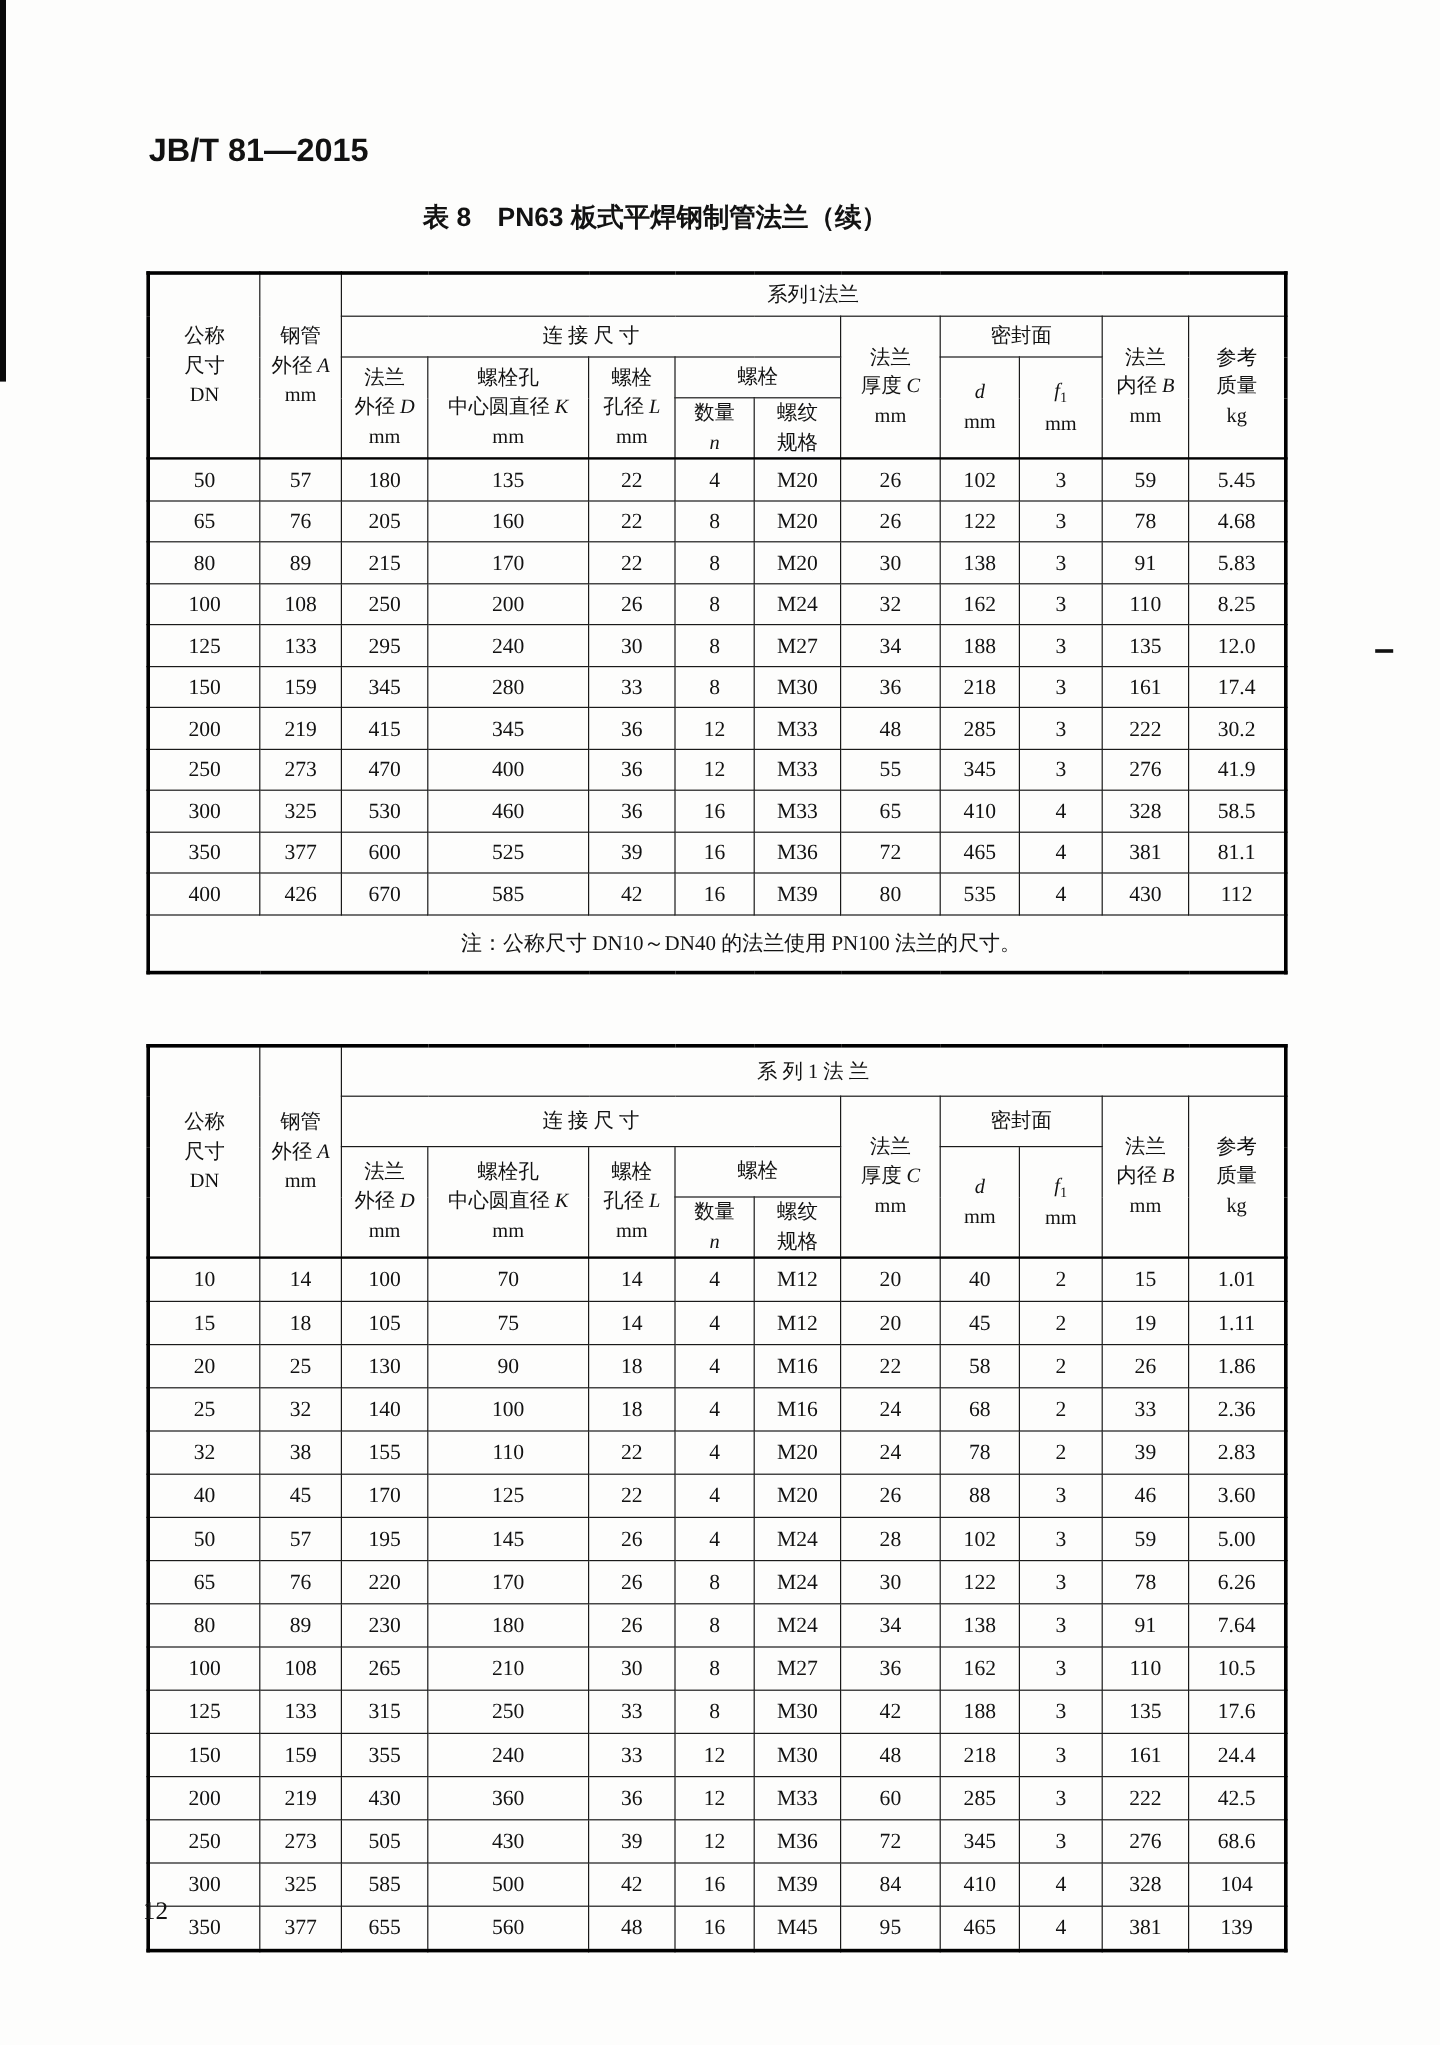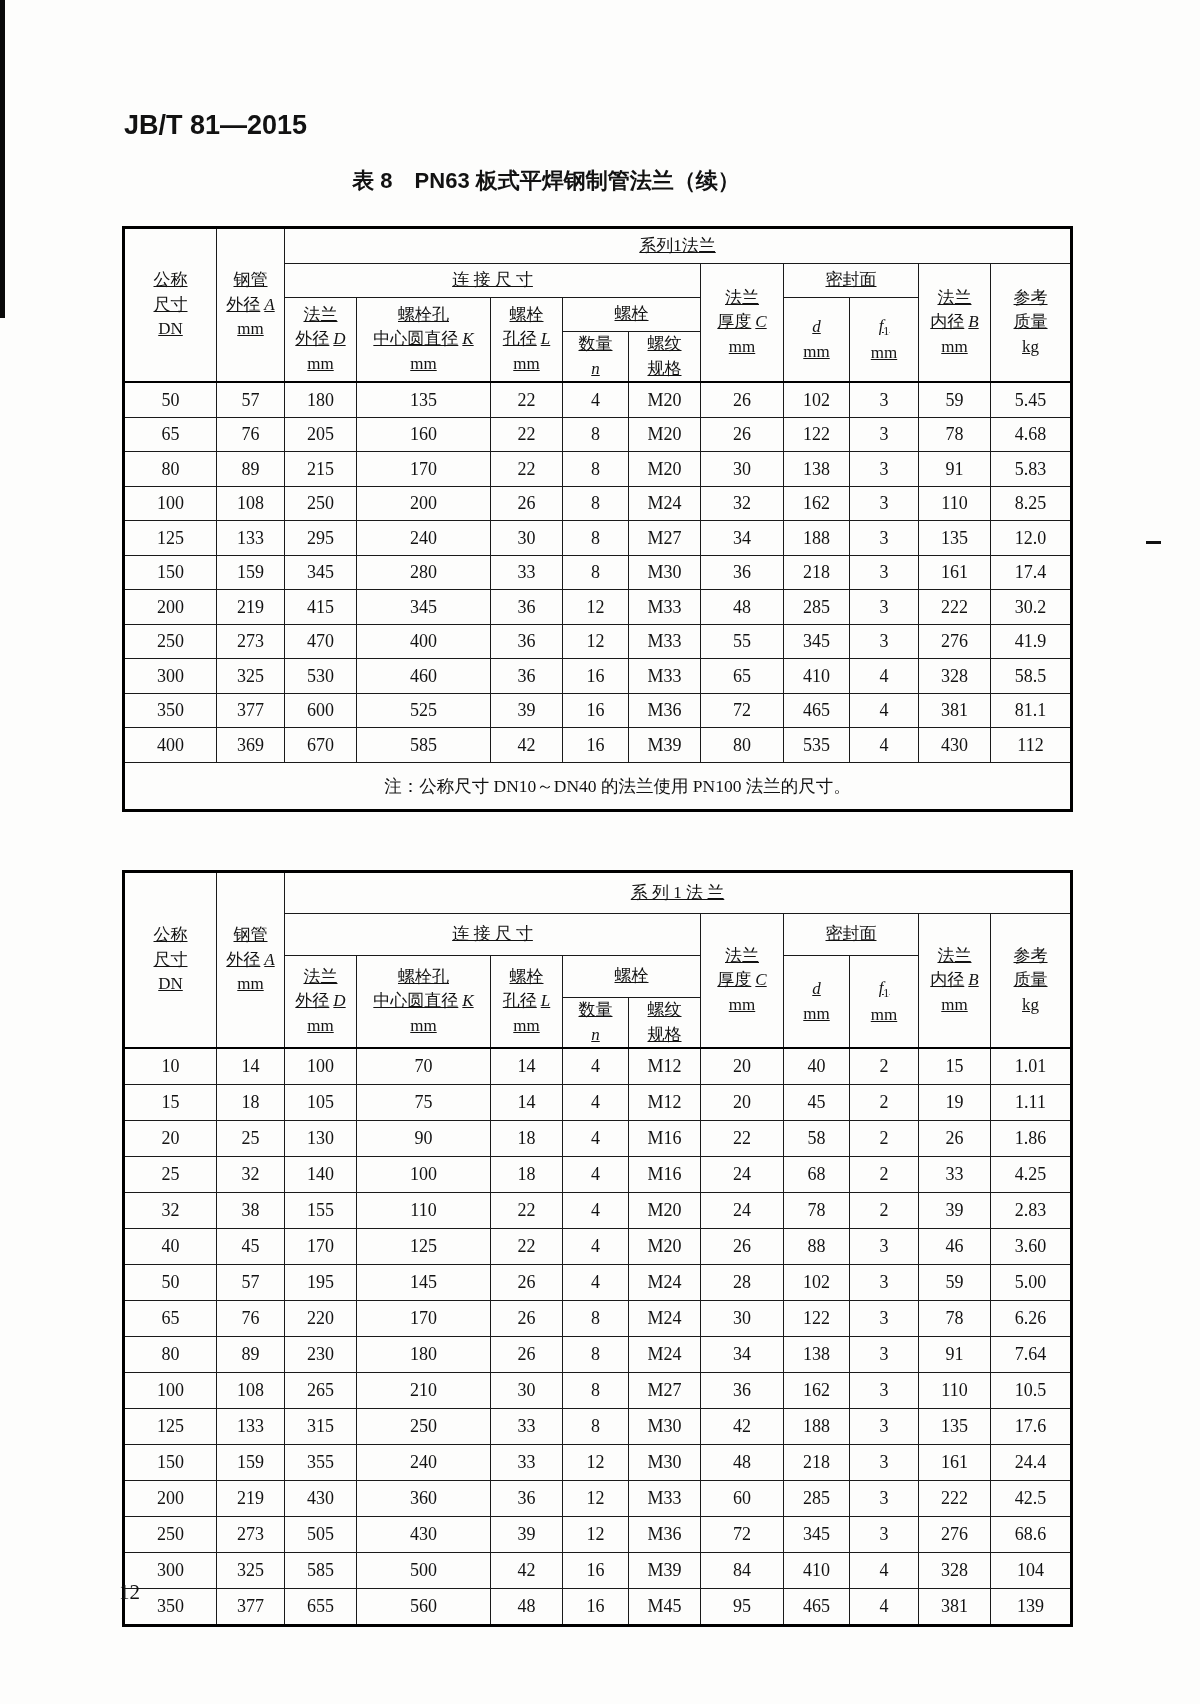--- a/index.html
+++ b/index.html
@@ -13,21 +13,21 @@
         font-family:"Liberation Sans","DejaVu Sans",sans-serif;font-weight:bold;font-size:22px;}
   #t8-title{top:166px;}
   #t9-title{top:824px;}
   .doc-table{position:absolute;left:122px;border-collapse:collapse;table-layout:fixed;width:950px;
         border:3px solid #000;}
   #t8{top:226px;}
   #t9{top:870px;}
   .doc-table th,.doc-table td{border:1px solid #1a1a1a;text-align:center;vertical-align:middle;
         padding:0;font-weight:normal;overflow:hidden;}
   .doc-table thead{border-bottom:2px solid #000;}
-  .doc-table thead th{font-size:17px;line-height:1.45;text-decoration:underline;}
+  .doc-table thead th{font-size:17px;line-height:1.45;}
   #t8 tbody td{height:33.5px;font-size:18px;}
   #t9 tbody td{height:35px;font-size:18px;}
   #t8 tr.hr1{height:36px;} #t8 tr.hr2{height:34px;} #t8 tr.hr3{height:34px;} #t8 tr.hr4{height:34px;}
   #t9 tr.hr1{height:42px;} #t9 tr.hr2{height:42px;} #t9 tr.hr3{height:42px;} #t9 tr.hr4{height:42px;}
   .v{font-style:italic;font-family:"Liberation Serif",serif;margin-left:4px;}
   .v0{font-style:italic;font-family:"Liberation Serif",serif;}
   sub.s1{font-size:12px;}
   td.note-cell{text-align:center;padding:11px 8px 11px 48px;font-size:17.5px;height:auto;}
   .col1{width:93px;} .col2{width:68px;} .col3{width:72px;} .col4{width:134px;}
   .col5{width:72px;} .col6{width:66px;} .col7{width:72px;} .col8{width:83px;}
@@ -270,21 +270,21 @@
           <td>16</td>
           <td>M36</td>
           <td>72</td>
           <td>465</td>
           <td>4</td>
           <td>381</td>
           <td>81.1</td>
         </tr>
         <tr>
           <td>400</td>
-          <td>369</td>
+          <td>426</td>
           <td>670</td>
           <td>585</td>
           <td>42</td>
           <td>16</td>
           <td>M39</td>
           <td>80</td>
           <td>535</td>
           <td>4</td>
           <td>430</td>
           <td>112</td>
@@ -431,21 +431,21 @@
           <td>32</td>
           <td>140</td>
           <td>100</td>
           <td>18</td>
           <td>4</td>
           <td>M16</td>
           <td>24</td>
           <td>68</td>
           <td>2</td>
           <td>33</td>
-          <td>4.25</td>
+          <td>2.36</td>
         </tr>
         <tr>
           <td>32</td>
           <td>38</td>
           <td>155</td>
           <td>110</td>
           <td>22</td>
           <td>4</td>
           <td>M20</td>
           <td>24</td>

